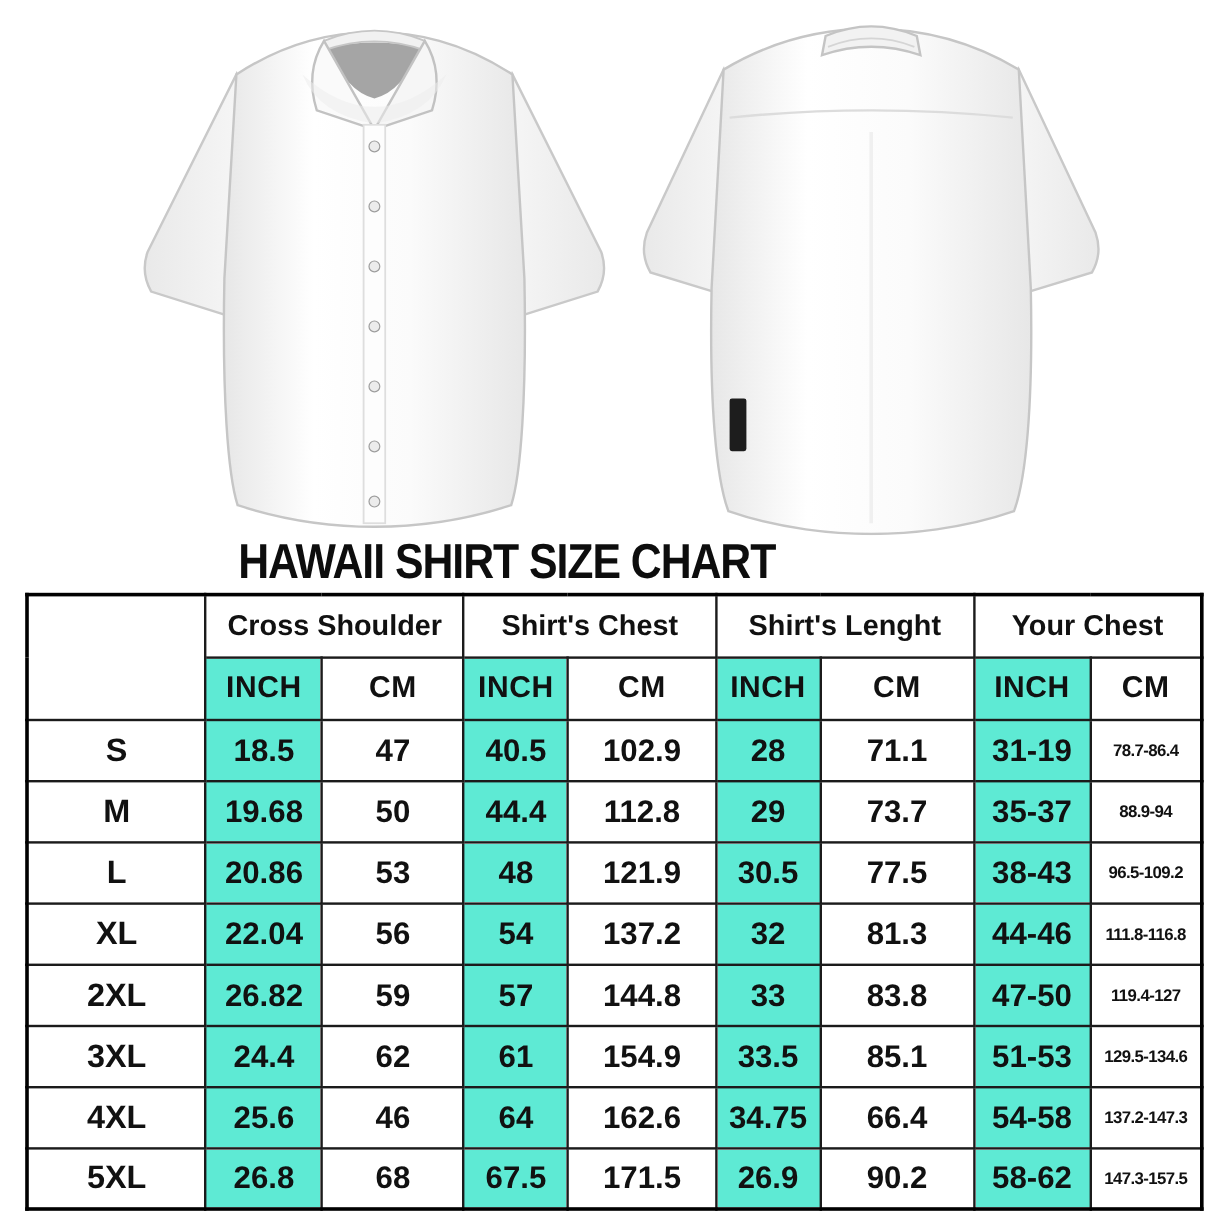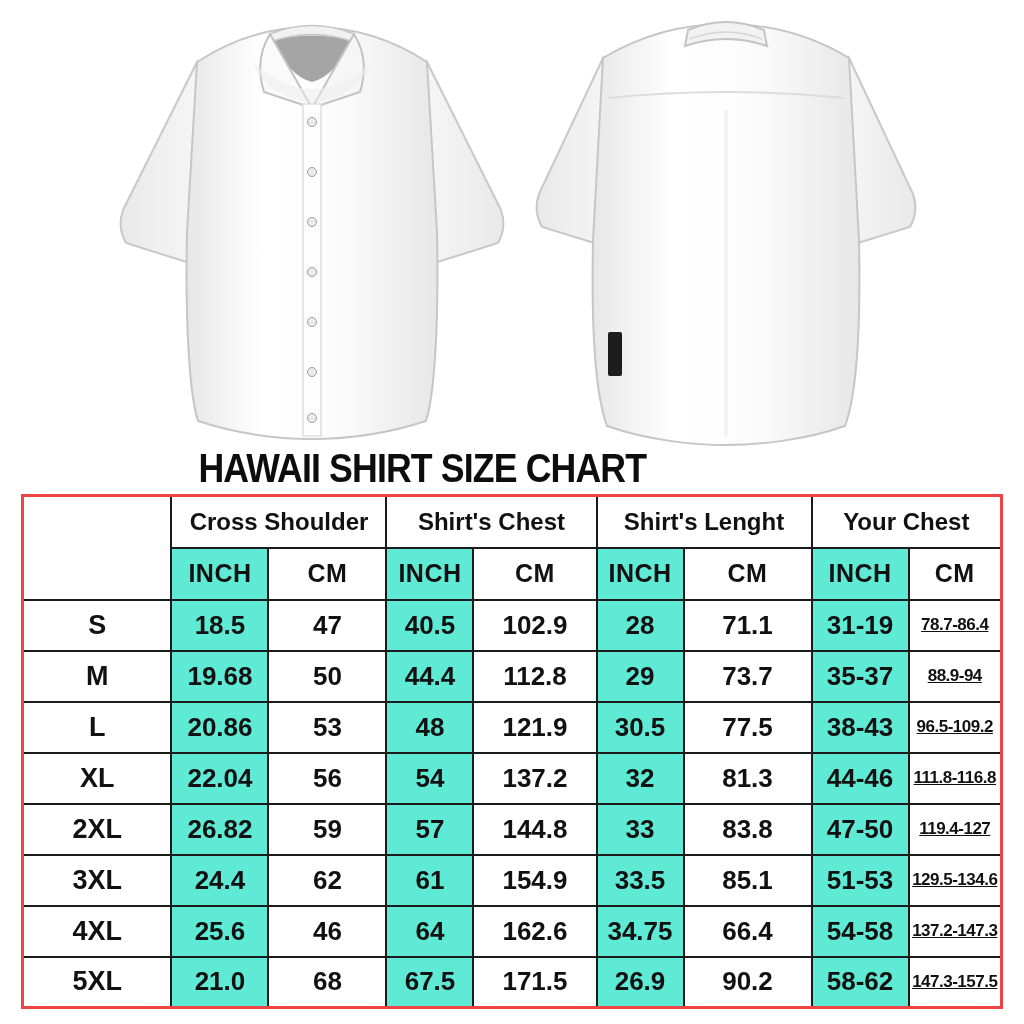--- a/index.html
+++ b/index.html
@@ -27,39 +27,39 @@
     transform: scaleX(0.87);
     transform-origin: center;
     white-space: nowrap;
     line-height: 44px;
   }
   table.size-table {
     border-collapse: collapse;
     table-layout: fixed;
     width: 979px;
     margin: 2px auto 0 auto;
-    border: 3px solid #ef4444;
+    border: 3px solid #000000;
     background: #ffffff;
   }
   .size-table th, .size-table td {
     border: 2px solid #1b1b1b;
     text-align: center;
     vertical-align: middle;
     font-weight: bold;
     color: #111111;
     padding: 0;
     overflow: hidden;
     white-space: nowrap;
   }
   .size-table thead tr.group-row th { height: 52px; font-size: 24px; }
   .size-table thead tr.unit-row  th { height: 52px; font-size: 25px; letter-spacing: 0.5px; }
   .size-table tbody td { height: 51px; font-size: 26px; }
   .size-table td.size-col { font-size: 27px; }
   .size-table .inch { background: #5eead4; }
-  .size-table td.cm-range { font-size: 17px; letter-spacing: -0.5px; text-decoration: underline; }
+  .size-table td.cm-range { font-size: 14px; letter-spacing: -0.5px; }
 </style>
 </head>
 <body>
 
 <svg class="shirts-area" viewBox="0 0 1024 446" xmlns="http://www.w3.org/2000/svg" aria-hidden="true">
   <defs>
     <linearGradient id="bodyGrad" x1="0" y1="0" x2="1" y2="0">
       <stop offset="0" stop-color="#e7e7e7"></stop>
       <stop offset="0.3" stop-color="#ffffff"></stop>
       <stop offset="0.62" stop-color="#fbfbfb"></stop>
@@ -222,21 +222,21 @@
       <td>46</td>
       <td class="inch">64</td>
       <td>162.6</td>
       <td class="inch">34.75</td>
       <td>66.4</td>
       <td class="inch">54-58</td>
       <td class="cm-range">137.2-147.3</td>
     </tr>
     <tr>
       <td class="size-col">5XL</td>
-      <td class="inch">21.0</td>
+      <td class="inch">26.8</td>
       <td>68</td>
       <td class="inch">67.5</td>
       <td>171.5</td>
       <td class="inch">26.9</td>
       <td>90.2</td>
       <td class="inch">58-62</td>
       <td class="cm-range">147.3-157.5</td>
     </tr>
   </tbody>
 </table>

